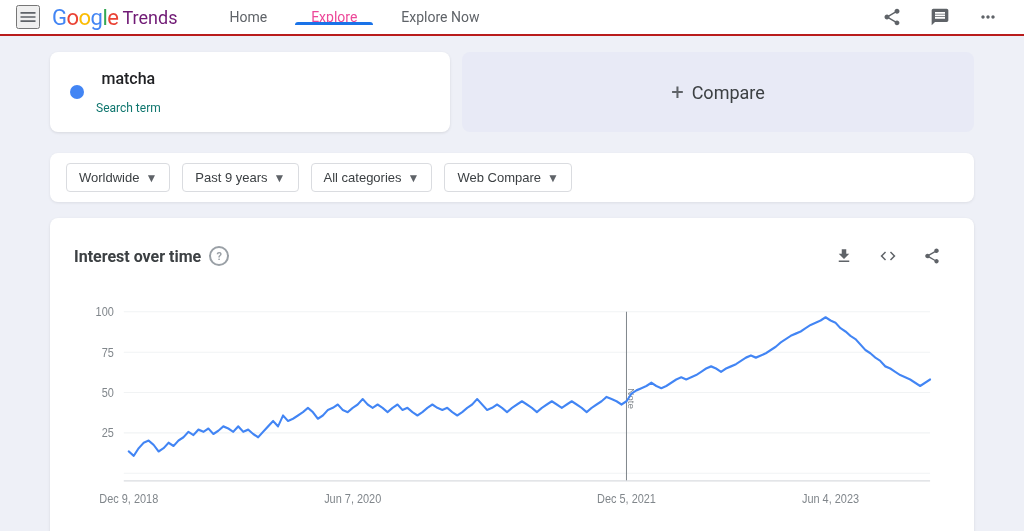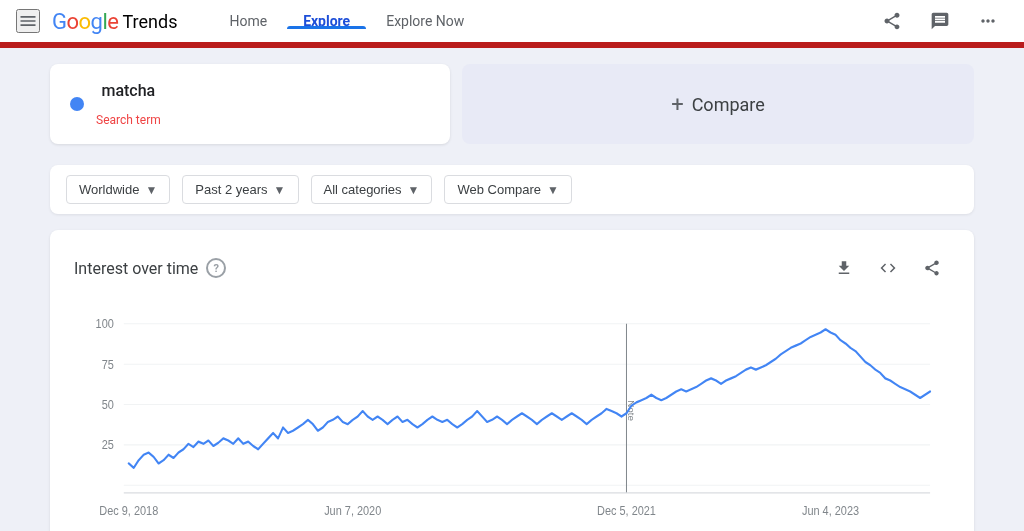--- a/index.html
+++ b/index.html
@@ -10,22 +10,22 @@
       height: 531px;
       overflow: hidden;
     }
 
     
     .header {
       background: #fff;
       display: flex;
       align-items: center;
       padding: 0 16px;
-      height: 48px;
-      border-bottom: 6px solid #b91c1c;
+      height: 36px;
+      border-bottom: 2px solid #b91c1c;
     }
     .header-left {
       display: flex;
       align-items: center;
       gap: 12px;
     }
     .hamburger-icon {
       cursor: pointer;
       color: #5f6368;
       font-size: 20px;
@@ -41,45 +41,45 @@
       font-size: 22px;
       font-weight: 400;
       letter-spacing: -0.5px;
     }
     .g-blue { color: #4285f4; }
     .g-red { color: #ea4335; }
     .g-yellow { color: #fbbc04; }
     .g-green { color: #34a853; }
     .logo-trends {
       font-size: 18px;
-      color: #000000;
+      color: #701a75;
       font-weight: 400;
     }
 
     .nav {
       display: flex;
       align-items: center;
       margin-left: 24px;
-      gap: 4px;
+      gap: 12px;
       height: 100%;
     }
     .nav-item {
       padding: 0 16px;
       height: 100%;
       display: flex;
       align-items: center;
       font-size: 14px;
       color: #5f6368;
       cursor: pointer;
       position: relative;
       text-decoration: none;
     }
     .nav-item.active {
-      color: #1d4ed8;
-      font-weight: 700;
+      color: #ec4899;
+      font-weight: 400;
     }
     .nav-item.active::after {
       content: '';
       position: absolute;
       bottom: 0;
       left: 0;
       right: 0;
       height: 3px;
       background: #1a73e8;
       border-radius: 3px 3px 0 0;
@@ -141,21 +141,21 @@
       flex-direction: column;
       text-align: center;
     }
     .search-term-name {
       font-size: 16px;
       font-weight: 500;
       color: #202124;
     }
     .search-term-type {
       font-size: 12px;
-      color: #ef4444;
+      color: #0f766e;
       margin-top: 13px;
     }
 
     .compare-card {
       background: #e8eaf6;
       border-radius: 8px;
       flex: 1;
       display: flex;
       align-items: center;
       justify-content: center;
@@ -214,21 +214,21 @@
       margin-bottom: 16px;
     }
     .chart-title-area {
       display: flex;
       align-items: center;
       gap: 8px;
     }
     .chart-title {
       font-size: 16px;
       color: #3c4043;
-      font-weight: 400;
+      font-weight: 700;
     }
     .help-icon {
       width: 20px;
       height: 20px;
       border-radius: 50%;
       border: 2px solid #9aa0a6;
       color: #9aa0a6;
       font-size: 11px;
       display: flex;
       align-items: center;
@@ -352,21 +352,21 @@
       <span>Compare</span>
     </div>
   </div>
 
   <div class="filters">
     <button class="filter-btn">
       <span>Worldwide</span>
       <span class="filter-chevron">▼</span>
     </button>
     <button class="filter-btn">
-      <span>Past 2 years</span>
+      <span>Past 9 years</span>
       <span class="filter-chevron">▼</span>
     </button>
     <button class="filter-btn">
       <span>All categories</span>
       <span class="filter-chevron">▼</span>
     </button>
     <button class="filter-btn">
       <span>Web Compare</span>
       <span class="filter-chevron">▼</span>
     </button>

